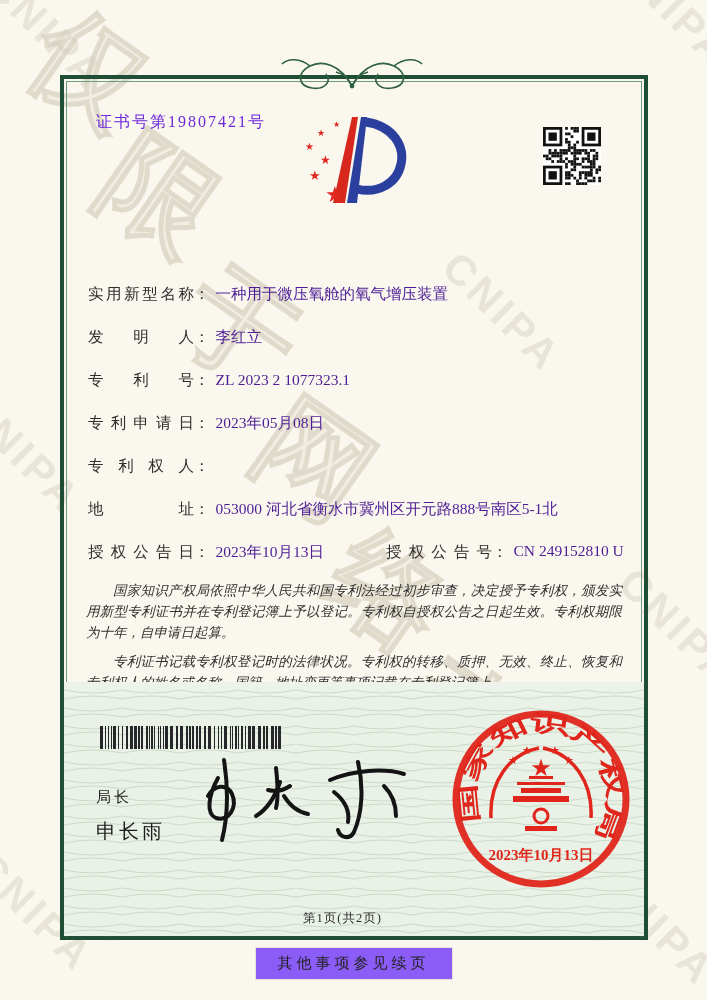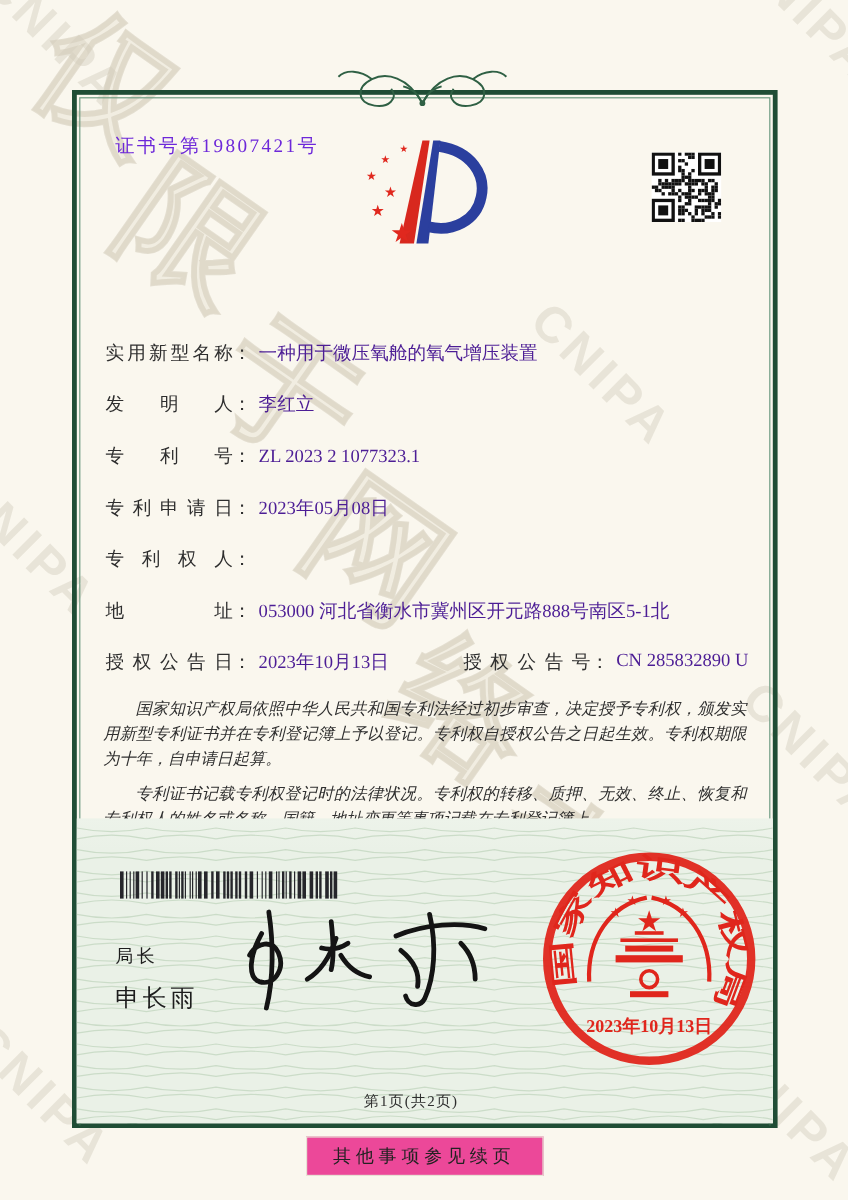--- a/index.html
+++ b/index.html
@@ -81,21 +81,21 @@
     font-family:"Liberation Sans",sans-serif; color:#1d1d1d; font-weight:500;
   }
   .signature { position:absolute; left:188px; top:752px; }
   .seal { position:absolute; left:450px; top:708px; width:182px; height:182px; }
   .page-num {
     position:absolute; left:0; top:910px; width:685px; text-align:center;
     font-size:12.5px; color:#2e2e2e; letter-spacing:1px;
   }
   .footer-note-wrap { position:absolute; left:0; top:947px; width:707px; text-align:center; }
   .footer-note {
-    display:inline-block; background:#ec4899; border:1px solid #e7e2d4;
+    display:inline-block; background:#8b5cf6; border:1px solid #e7e2d4;
     padding:6px 22px; font-size:15px; letter-spacing:4px; color:#222;
   }
 </style>
 </head>
 <body>
 
 <div class="page">
 
   <div class="wm-cnipa" style="left:-28px; top:6px;">CNIPA</div>
   <div class="wm-cnipa" style="left:598px; top:-16px;">CNIPA</div>
@@ -329,21 +329,21 @@
         <span class="field-colon">：</span>
       <span class="field-value">053000 河北省衡水市冀州区开元路888号南区5-1北</span>
     </div>
     <div class="field-row">
       <span class="field-label">授权公告日</span>
         <span class="field-colon">：</span>
       <span class="field-value">2023年10月13日</span>
       <span class="field-col2">
         <span class="field-label">授权公告号</span>
           <span class="field-colon">：</span>
-        <span class="field-value">CN 285832890 U</span>
+        <span class="field-value">CN 249152810 U</span>
       </span>
     </div>
   </div>
 
   <div class="legal">
     <p>国家知识产权局依照中华人民共和国专利法经过初步审查，决定授予专利权，颁发实用新型专利证书并在专利登记簿上予以登记。专利权自授权公告之日起生效。专利权期限为十年，自申请日起算。</p>
     <p>专利证书记载专利权登记时的法律状况。专利权的转移、质押、无效、终止、恢复和专利权人的姓名或名称、国籍、地址变更等事项记载在专利登记簿上。</p>
   </div>
 
   <div class="band">

